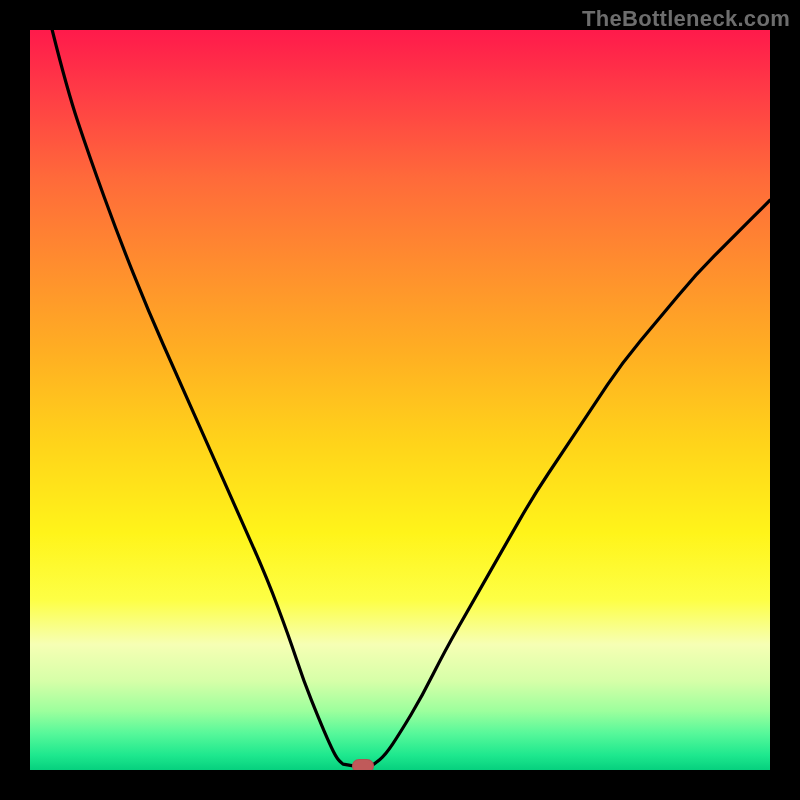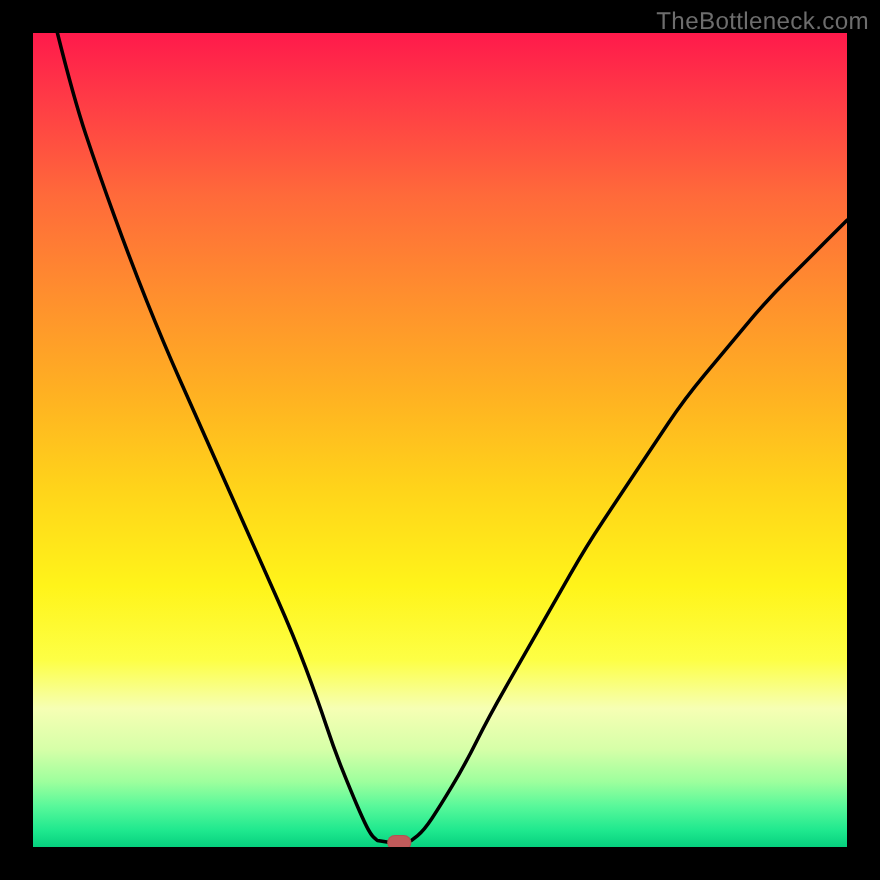--- a/index.html
+++ b/index.html
@@ -16,21 +16,21 @@
     width: 800px;
     height: 800px;
     background: #000;
   }
   .watermark {
     position: absolute;
     top: 6px;
     right: 10px;
     color: #6d6d6d;
     font-size: 22px;
-    font-weight: 400;
+    font-weight: 700;
     letter-spacing: 0.3px;
     z-index: 10;
   }
   .plot-area {
     position: absolute;
     left: 30px;
     top: 30px;
     width: 740px;
     height: 740px;
     overflow: hidden;

